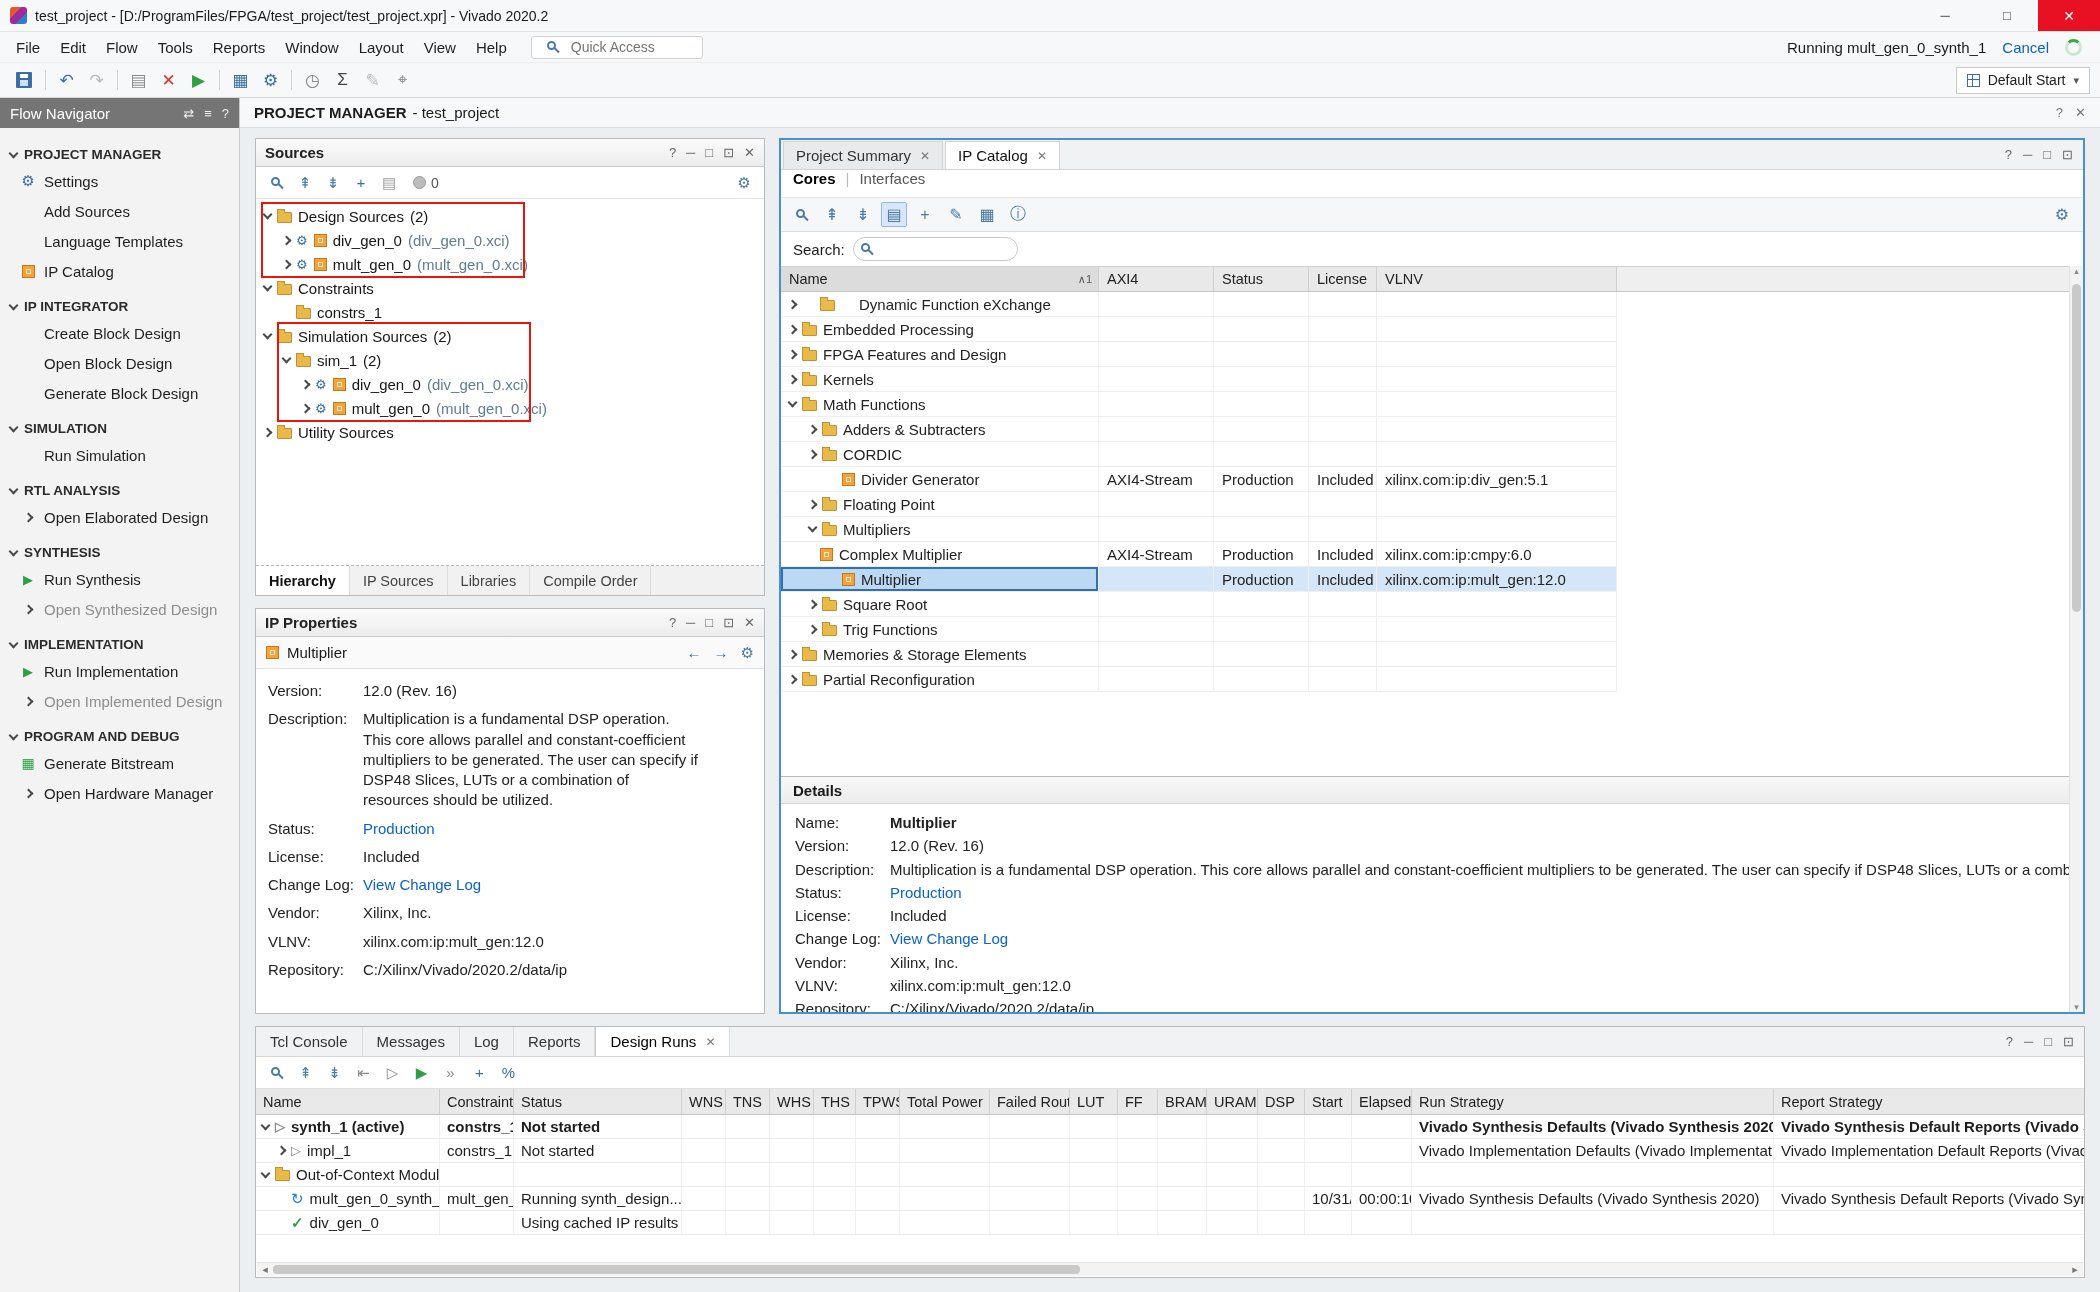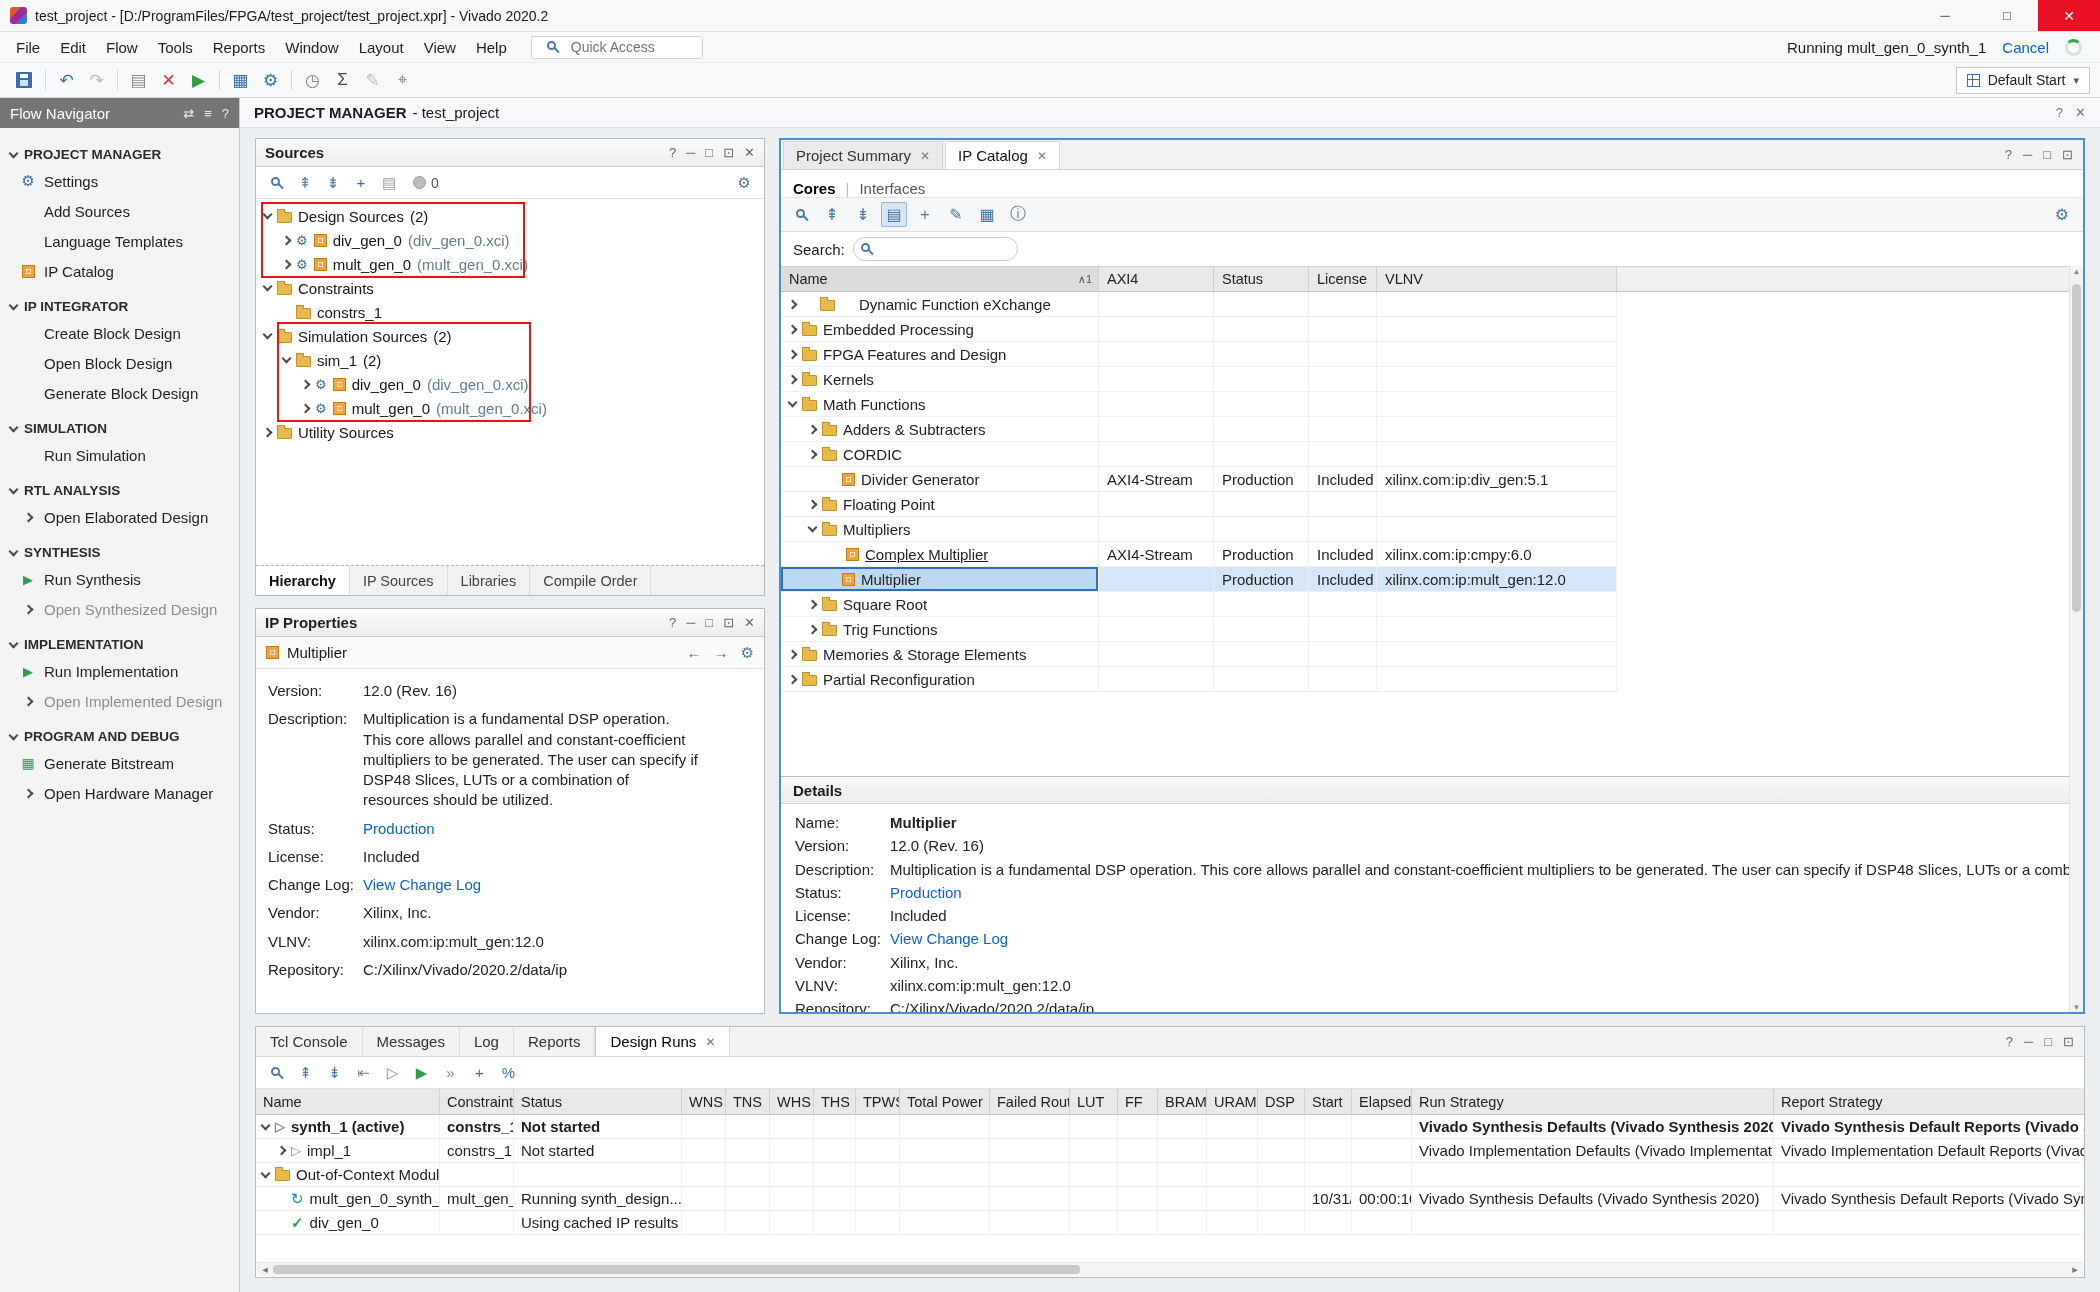--- a/index.html
+++ b/index.html
@@ -90,21 +90,21 @@
 .prop-value.link{color:#0a62c9}
 .prop-value.bold{font-weight:bold}
 .ipp-body .prop-value{max-width:335px}
 
 .rightcol{flex:1;min-width:0;display:flex;flex-direction:column;border:2px solid #4a8fd2;background:#fff;position:relative}
 .cat-tabstrip{height:30px;flex:none;display:flex;align-items:flex-end;background:#f1f2f3;border-bottom:1px solid #d3d3d3;padding-left:2px}
 .tab{display:flex;align-items:center;gap:9px;height:28px;padding:0 12px;font-size:15px;color:#333;border:1px solid #d3d3d3;border-bottom:none;background:#e9eaeb;margin-right:2px}
 .tab.active{background:#fff;color:#111}
 .tab-close{color:#777;font-size:12px}
 .strip-controls{margin-left:auto;display:flex;gap:11px;color:#666;font-size:13px;align-self:center;padding-right:10px}
-.cat-subtabs{height:28px;flex:none;display:flex;align-items:flex-end;gap:10px;padding:0 12px;background:#fff;border-bottom:1px solid #e4e4e4;font-size:15px}
+.cat-subtabs{height:28px;flex:none;display:flex;align-items:flex-start;gap:10px;padding:0 12px;background:#fff;border-bottom:1px solid #e4e4e4;font-size:15px}
 .subtab{color:#555}
 .subtab.active{color:#000;font-weight:bold}
 .subtab-sep{color:#bbb}
 .cat-toolbar{height:34px;flex:none;display:flex;align-items:center;gap:5px;background:#f6f7f8;border-bottom:1px solid #ddd;padding:0 8px}
 .cat-toolbar .tb-glyph{width:26px;height:25px;font-size:16px}
 .cat-searchrow{height:34px;flex:none;display:flex;align-items:center;gap:8px;padding:0 12px;background:#fff;font-size:15px}
 .cat-searchbox{display:flex;align-items:center;width:165px;height:24px;border:1px solid #c9c9c9;border-radius:12px;background:#fff}
 .cat-searchbox input{flex:1;border:none;outline:none;font-size:14px;background:transparent;min-width:0;font-family:inherit}
 .cat-hrow{height:26px;flex:none;display:flex;background:#e9e9e9;border-top:1px solid #d0d0d0;border-bottom:1px solid #c6c6c6;font-size:14.5px;color:#222}
 .cat-hcell{display:flex;align-items:center;padding-left:8px;border-right:1px solid #cfcfcf;gap:6px;flex:none;overflow:hidden;white-space:nowrap}
@@ -684,21 +684,21 @@
                   <span class="chev open"></span>
                   <span class="folder-icon"></span>
                   <span>Multipliers</span>
                 </div>
                 <div class="cat-cell" style="width: 115px;"></div>
                 <div class="cat-cell" style="width: 95px;"></div>
                 <div class="cat-cell" style="width: 68px;"></div>
                 <div class="cat-cell" style="width: 240px;"></div>
               </div>
               <div class="cat-row">
-                <div class="cat-cell name" style="width: 318px; padding-left: 52px; text-decoration: underline;">
+                <div class="cat-cell name" style="width: 318px; padding-left: 26px;">
                   <span class="chev none"></span>
                   <span class="ip-icon"></span>
                   <span>Complex Multiplier</span>
                 </div>
                 <div class="cat-cell" style="width: 115px;">AXI4-Stream</div>
                 <div class="cat-cell" style="width: 95px;">Production</div>
                 <div class="cat-cell" style="width: 68px;">Included</div>
                 <div class="cat-cell" style="width: 240px;">xilinx.com:ip:cmpy:6.0</div>
               </div>
               <div class="cat-row sel">

